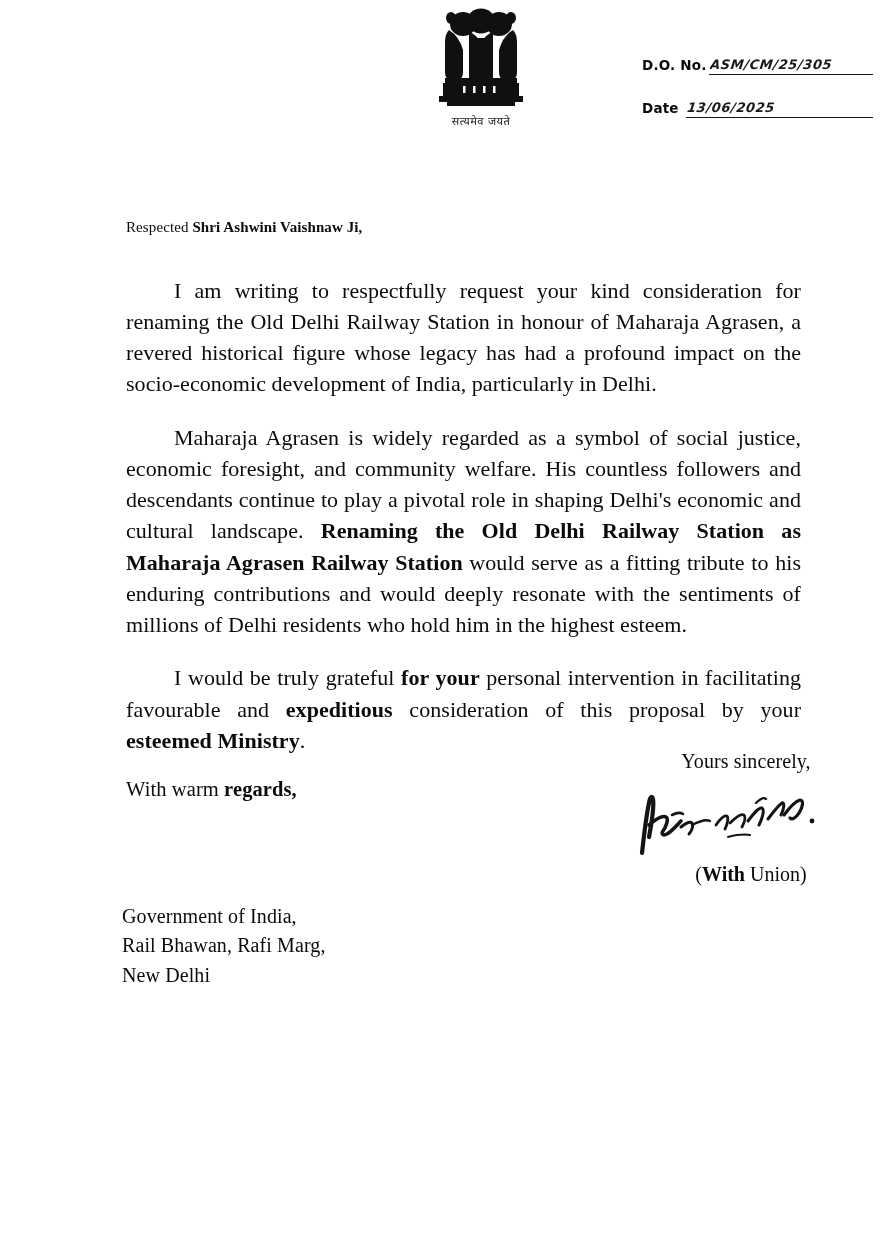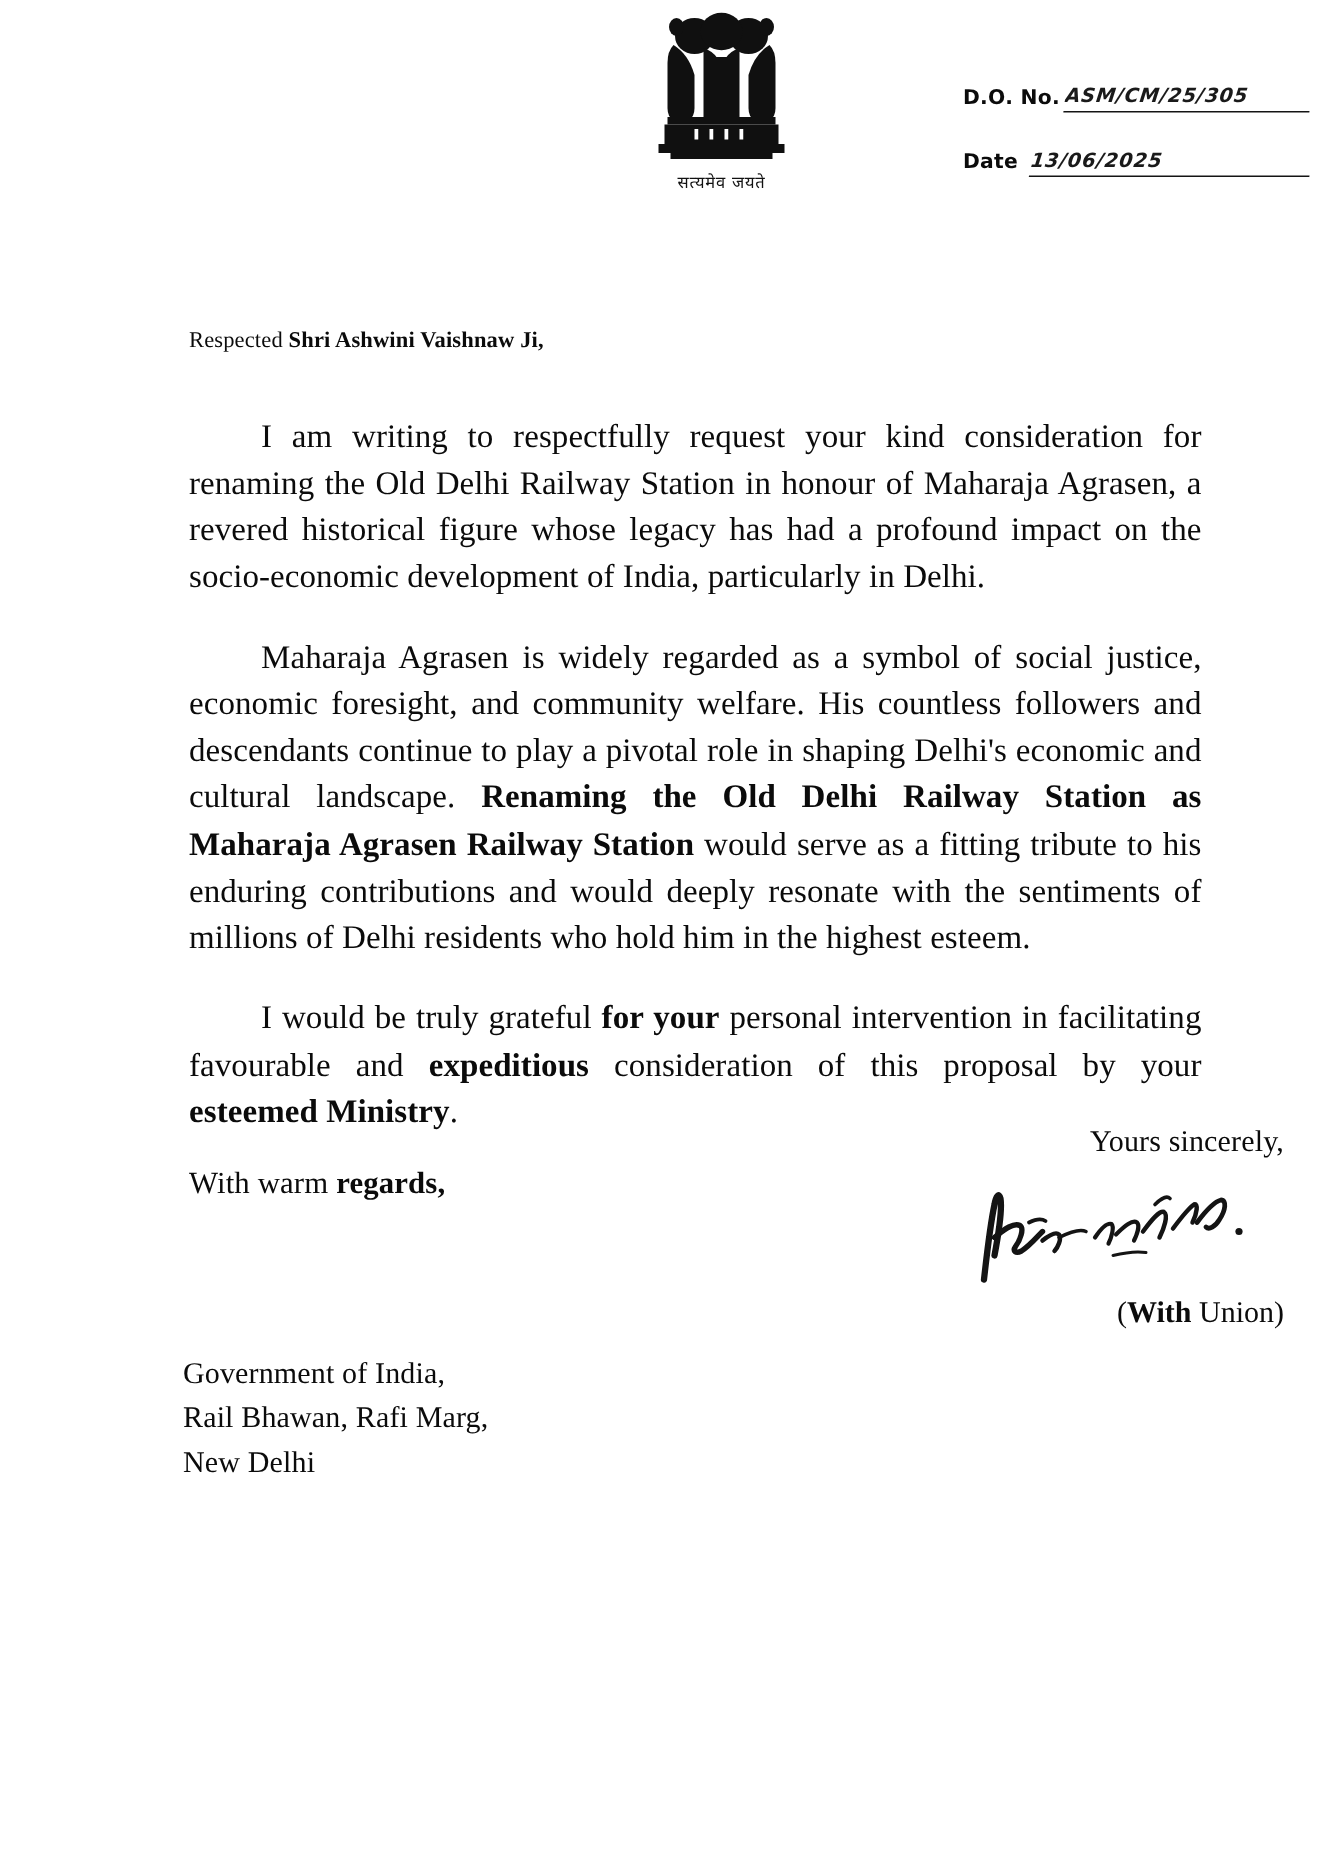--- a/index.html
+++ b/index.html
@@ -139,21 +139,21 @@
     letter-spacing: 0.1px;
   }
   .regards b { font-weight: 700; }
 
   
   .signoff {
     position: absolute;
     left: 636px;
     top: 750px;
     width: 220px;
-    text-align: right;
+    text-align: center;
   }
   .yours {
     font-size: 20px;
     white-space: nowrap;
     letter-spacing: 0.1px;
   }
   .sig-img {
     margin-top: 12px;
     margin-left: -18px;
     height: 72px;

